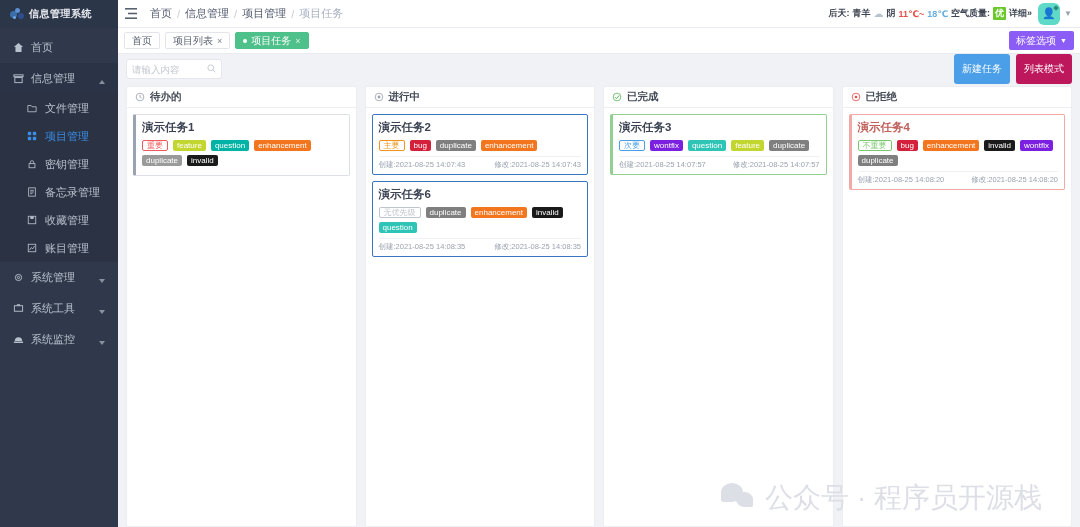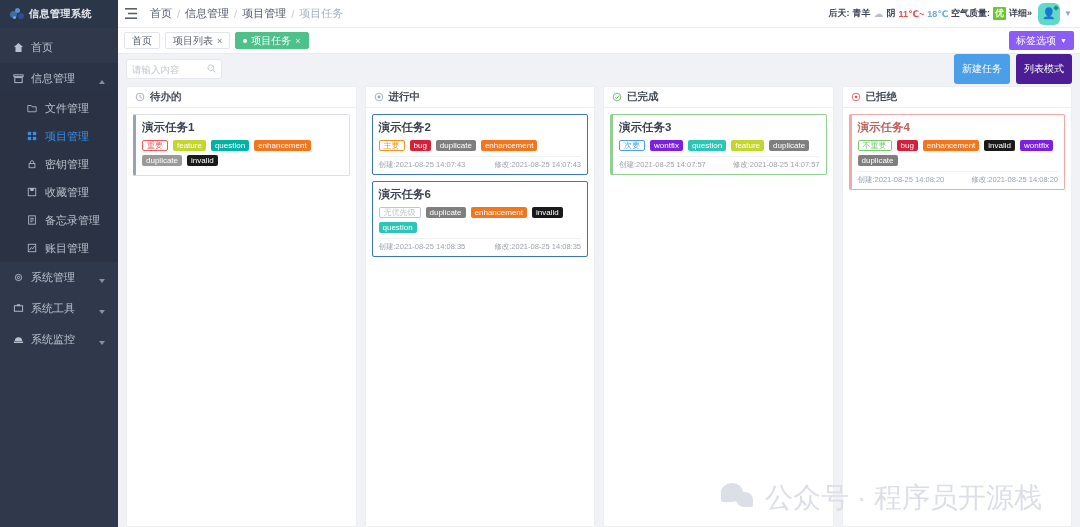--- a/index.html
+++ b/index.html
@@ -127,21 +127,21 @@
   .search-box input {
     border:none; outline:none; flex:1; font-size:9.5px; color:#606266; min-width:0;
     font-family: "Liberation Sans", sans-serif; background:transparent;
   }
   .search-box input::placeholder { color:#c3c7cf; }
   .search-icon { color:#c3c7cf; flex:none; }
   .tb-right { margin-left:auto; display:flex; gap:6px; }
   .btn { height:30px; padding:0 8px; display:flex; align-items:center; border-radius:3px;
          font-size:10px; cursor:pointer; white-space:nowrap; border:none;}
   .btn-primary { background:#4a9fe8; color:#fff; }
-  .btn-info { background:#4c1d95; color:#fff; }
+  .btn-info { background:#be185d; color:#fff; }
 
   
   .board {
     flex:1; display:flex; gap:8px; padding: 6px 8px 0 8px; min-height:0; align-items:stretch;
     position: relative;
   }
   .column {
     flex:1; background:#fff; border:1px solid #eceef2; border-radius:2px;
     display:flex; flex-direction:column; min-width:0;
   }
@@ -249,36 +249,36 @@
               <svg width="10" height="10" viewBox="0 0 12 12">
                 <rect x="2.5" y="5.5" width="7" height="5" fill="none" stroke="currentColor" stroke-width="1"></rect>
                 <path d="M4 5.5 V4 a2 2 0 0 1 4 0 V5.5" fill="none" stroke="currentColor" stroke-width="1"></path>
               </svg>
             </span>
             <span class="mi-label">密钥管理</span>
           </div>
           <div class="menu-item">
             <span class="mi-icon">
               <svg width="10" height="10" viewBox="0 0 12 12">
-                <rect x="1.5" y="1.5" width="9" height="9" fill="none" stroke="currentColor" stroke-width="1"></rect>
-                <rect x="4" y="1.5" width="4" height="3.2" fill="currentColor"></rect>
-              </svg>
-            </span>
-            <span class="mi-label">收藏管理</span>
-          </div>
-          <div class="menu-item">
-            <span class="mi-icon">
-              <svg width="10" height="10" viewBox="0 0 12 12">
                 <rect x="2" y="1" width="8" height="10" fill="none" stroke="currentColor" stroke-width="1"></rect>
                 <line x1="3.8" y1="4" x2="8.2" y2="4" stroke="currentColor"></line>
                 <line x1="3.8" y1="6" x2="8.2" y2="6" stroke="currentColor"></line>
                 <line x1="3.8" y1="8" x2="6.6" y2="8" stroke="currentColor"></line>
               </svg>
             </span>
             <span class="mi-label">备忘录管理</span>
+          </div>
+          <div class="menu-item">
+            <span class="mi-icon">
+              <svg width="10" height="10" viewBox="0 0 12 12">
+                <rect x="1.5" y="1.5" width="9" height="9" fill="none" stroke="currentColor" stroke-width="1"></rect>
+                <rect x="4" y="1.5" width="4" height="3.2" fill="currentColor"></rect>
+              </svg>
+            </span>
+            <span class="mi-label">收藏管理</span>
           </div>
           <div class="menu-item">
             <span class="mi-icon">
               <svg width="10" height="10" viewBox="0 0 12 12">
                 <rect x="1.5" y="1.5" width="9" height="9" fill="none" stroke="currentColor" stroke-width="1"></rect>
                 <polyline points="3,8.5 5,5.5 7,7 9.2,3.6" fill="none" stroke="currentColor" stroke-width="1"></polyline>
               </svg>
             </span>
             <span class="mi-label">账目管理</span>
           </div>

